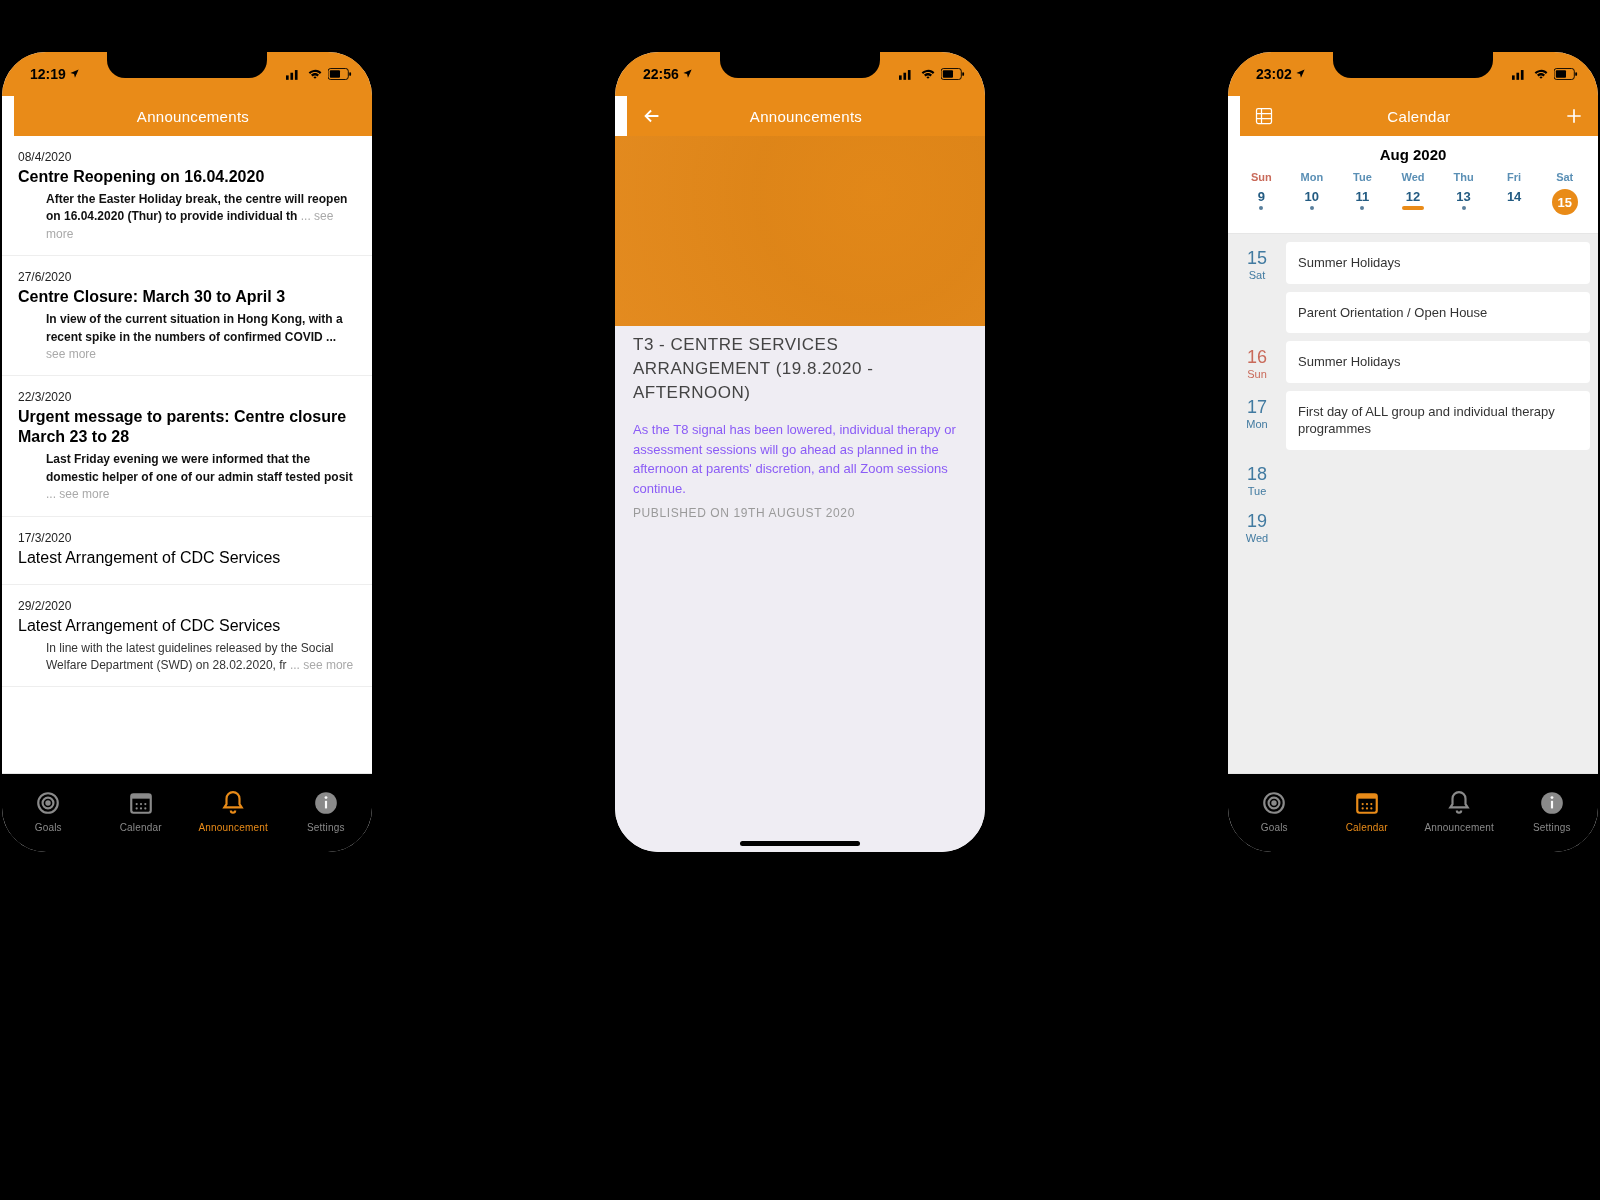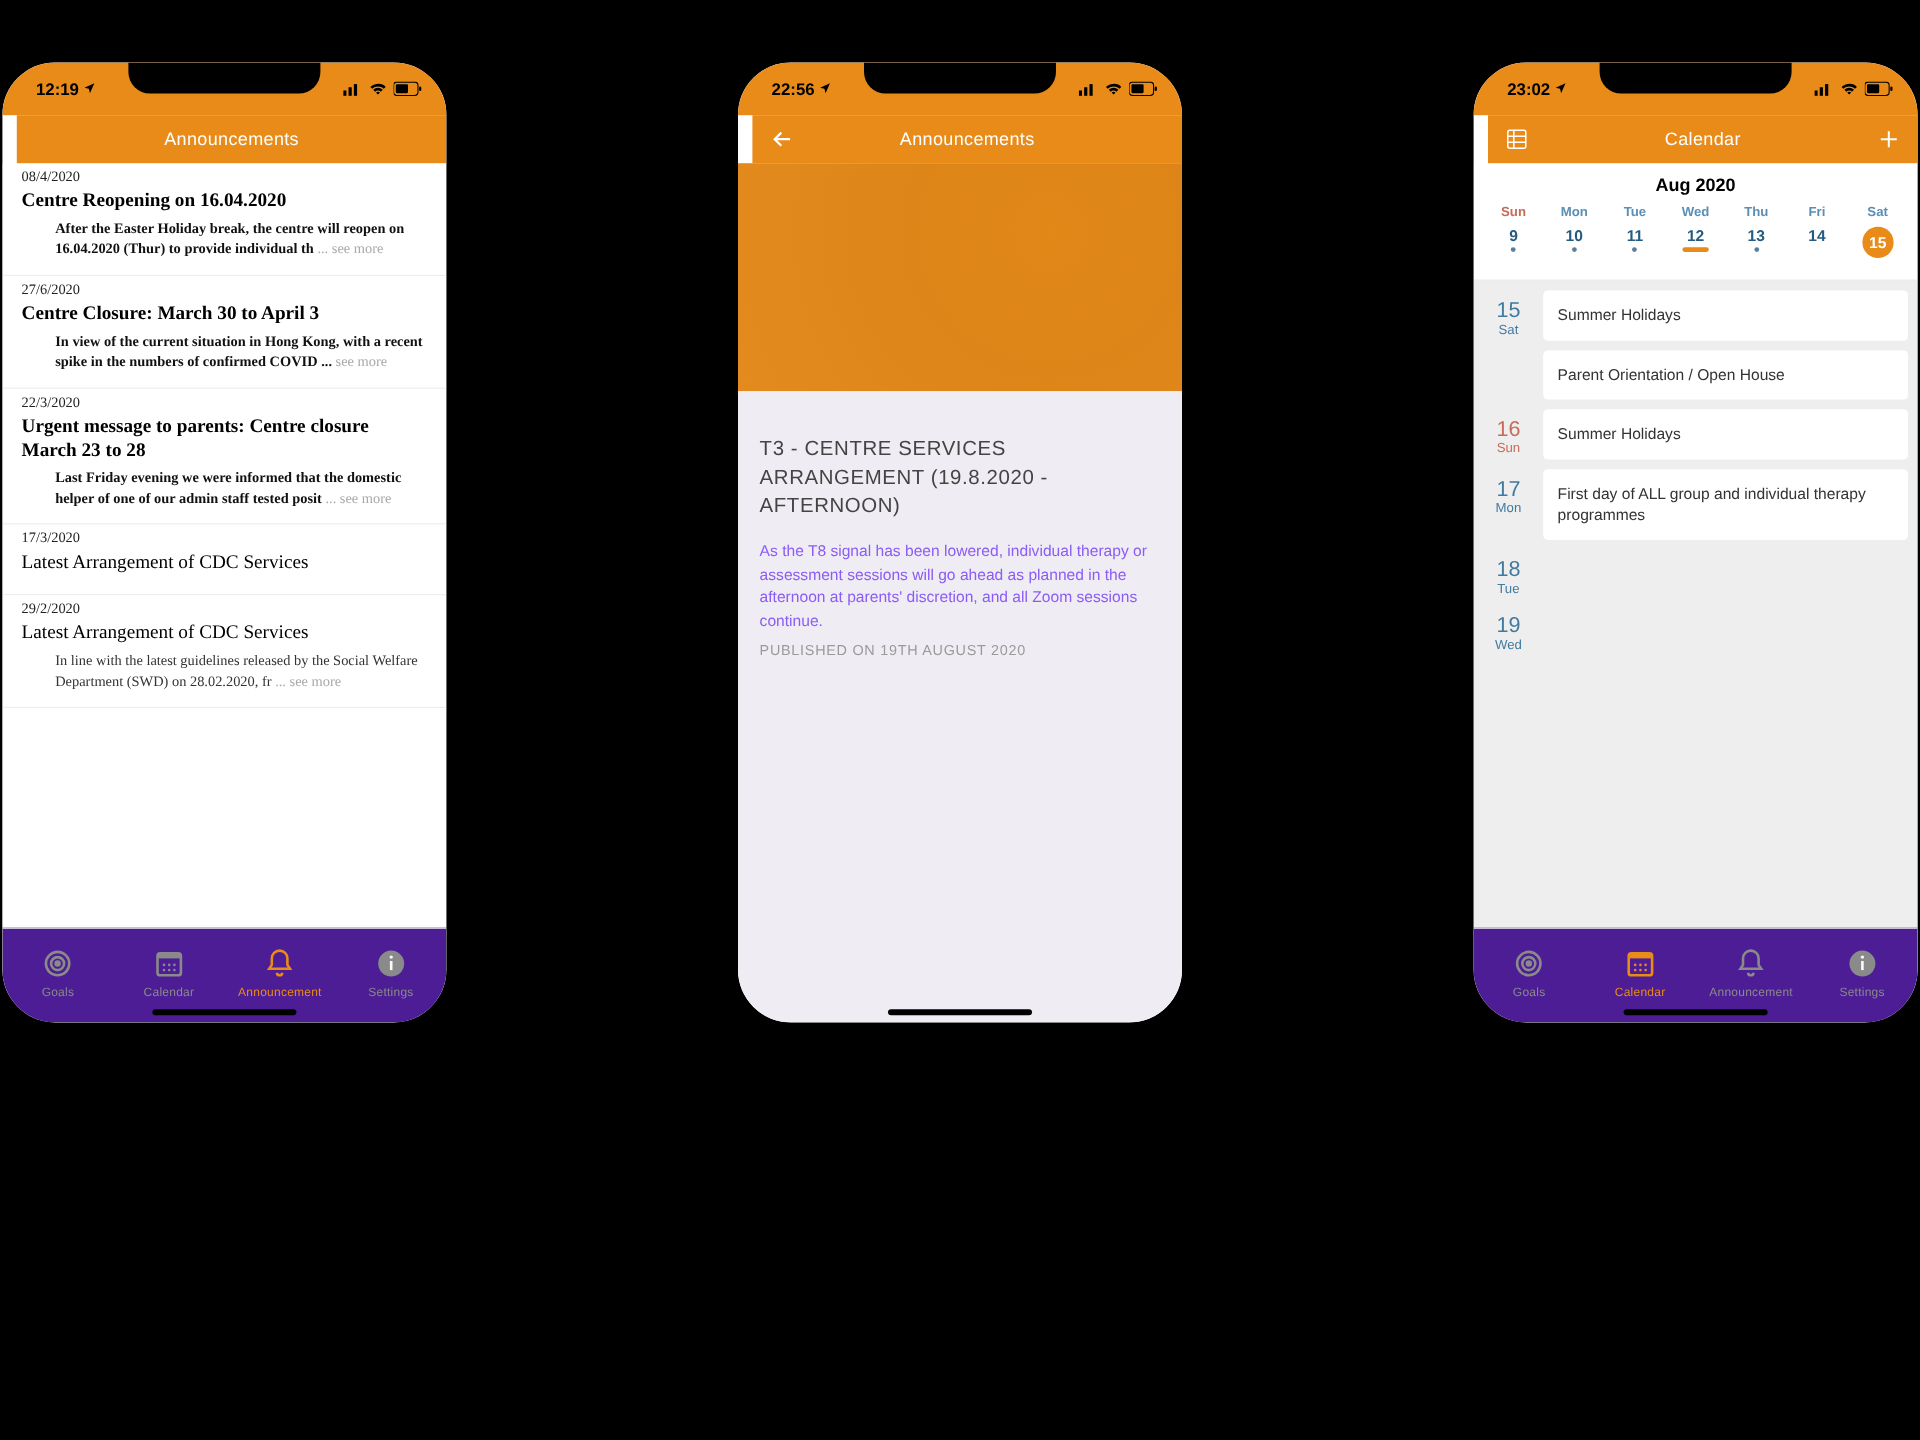--- a/index.html
+++ b/index.html
@@ -8,38 +8,38 @@
 .phone-inner{position:absolute;inset:0;display:flex;flex-direction:column;}
 .notch{position:absolute;top:0;left:50%;transform:translateX(-50%);width:160px;height:26px;background:#000;border-bottom-left-radius:18px;border-bottom-right-radius:18px;z-index:50;}
 .status-bar{height:44px;background:#e98b18;display:flex;align-items:center;justify-content:space-between;padding:0 20px 0 28px;color:#000;font-size:14px;font-weight:600;}
 .status-right{display:flex;align-items:center;gap:5px;}
 .status-right svg{display:block;}
 .nav-bar{height:40px;background:#e98b18;display:flex;align-items:center;justify-content:center;position:relative;color:#fff;font-size:15px;font-weight:400;letter-spacing:.3px;margin-left:12px;}
 .nav-left,.nav-right{position:absolute;top:50%;transform:translateY(-50%);display:flex;align-items:center;}
 .nav-left{left:14px;} .nav-right{right:14px;}
 .content{flex:1;overflow:hidden;display:flex;flex-direction:column;}
 
-.tab-bar{height:72px;border-top:1px solid #e5e5e5;background:#4c1d95;display:flex;justify-content:space-around;align-items:center;padding-bottom:6px;}
+.tab-bar{height:72px;border-top:1px solid #e5e5e5;background:#000000;display:flex;justify-content:space-around;align-items:center;padding-bottom:6px;}
 .tab-item{flex:1;display:flex;flex-direction:column;align-items:center;gap:4px;color:#8a8a8a;font-size:10px;letter-spacing:.2px;}
 .tab-item.active{color:#e98b18;}
 .tab-item svg{width:26px;height:26px;}
 .tab-item .icon-wrap{width:30px;height:30px;display:flex;align-items:center;justify-content:center;}
 .home-indicator{position:absolute;bottom:6px;left:50%;transform:translateX(-50%);width:120px;height:5px;background:#000;border-radius:3px;}
 
 .ann-list{flex:1;overflow-y:hidden;background:#fff;}
-.ann-item{padding:4px 16px 12px 16px;border-bottom:1px solid #eee;font-family:Liberation Serif, serif;}
+.ann-item{padding:14px 16px 12px 16px;border-bottom:1px solid #eee;}
 .ann-date{font-size:12px;color:#222;margin-bottom:3px;}
 .ann-title{font-size:16px;color:#000;margin-bottom:4px;line-height:1.25;}
 .ann-title.bold{font-weight:700;}
 .ann-body{font-size:12px;color:#333;line-height:1.45;margin-left:28px;}
 .ann-body.bold{font-weight:700;color:#111;}
 .see-more{color:#a9a9a9;font-size:12px;font-weight:400;}
 
 .detail-hero{height:190px;background:linear-gradient(rgba(233,139,24,.78),rgba(233,139,24,.78)),radial-gradient(circle at 70% 30%,#c77a1a 0%,#b66f1a 40%,#d08a3a 100%);background-size:cover;}
-.detail-body{flex:1;background:#efedf3;padding:36px 18px;}
+.detail-body{flex:1;background:#efedf3;padding:7px 18px;}
 .detail-title{font-size:17px;color:#444;letter-spacing:.5px;line-height:1.4;margin-bottom:16px;}
 .detail-text{font-size:13px;color:#8b5cf6;line-height:1.5;margin-bottom:8px;}
 .detail-pub{font-size:12px;color:#9a9a9a;letter-spacing:.6px;}
 
 .cal-month{background:#fff;text-align:center;font-weight:700;font-size:15px;padding:10px 0 6px;}
 .cal-head{display:grid;grid-template-columns:repeat(7,1fr);background:#fff;padding:0 8px;}
 .cal-head div{text-align:center;font-size:11px;font-weight:600;color:#5a8fb5;padding:2px 0 2px;}
 .cal-head .sun{color:#c96a5a;}
 .cal-days{display:grid;grid-template-columns:repeat(7,1fr);background:#fff;padding:0 8px 14px;border-bottom:1px solid #e6e6e6;}
 .cal-day{display:flex;flex-direction:column;align-items:center;gap:2px;padding:4px 0;font-size:13px;font-weight:700;color:#235b82;position:relative;}

